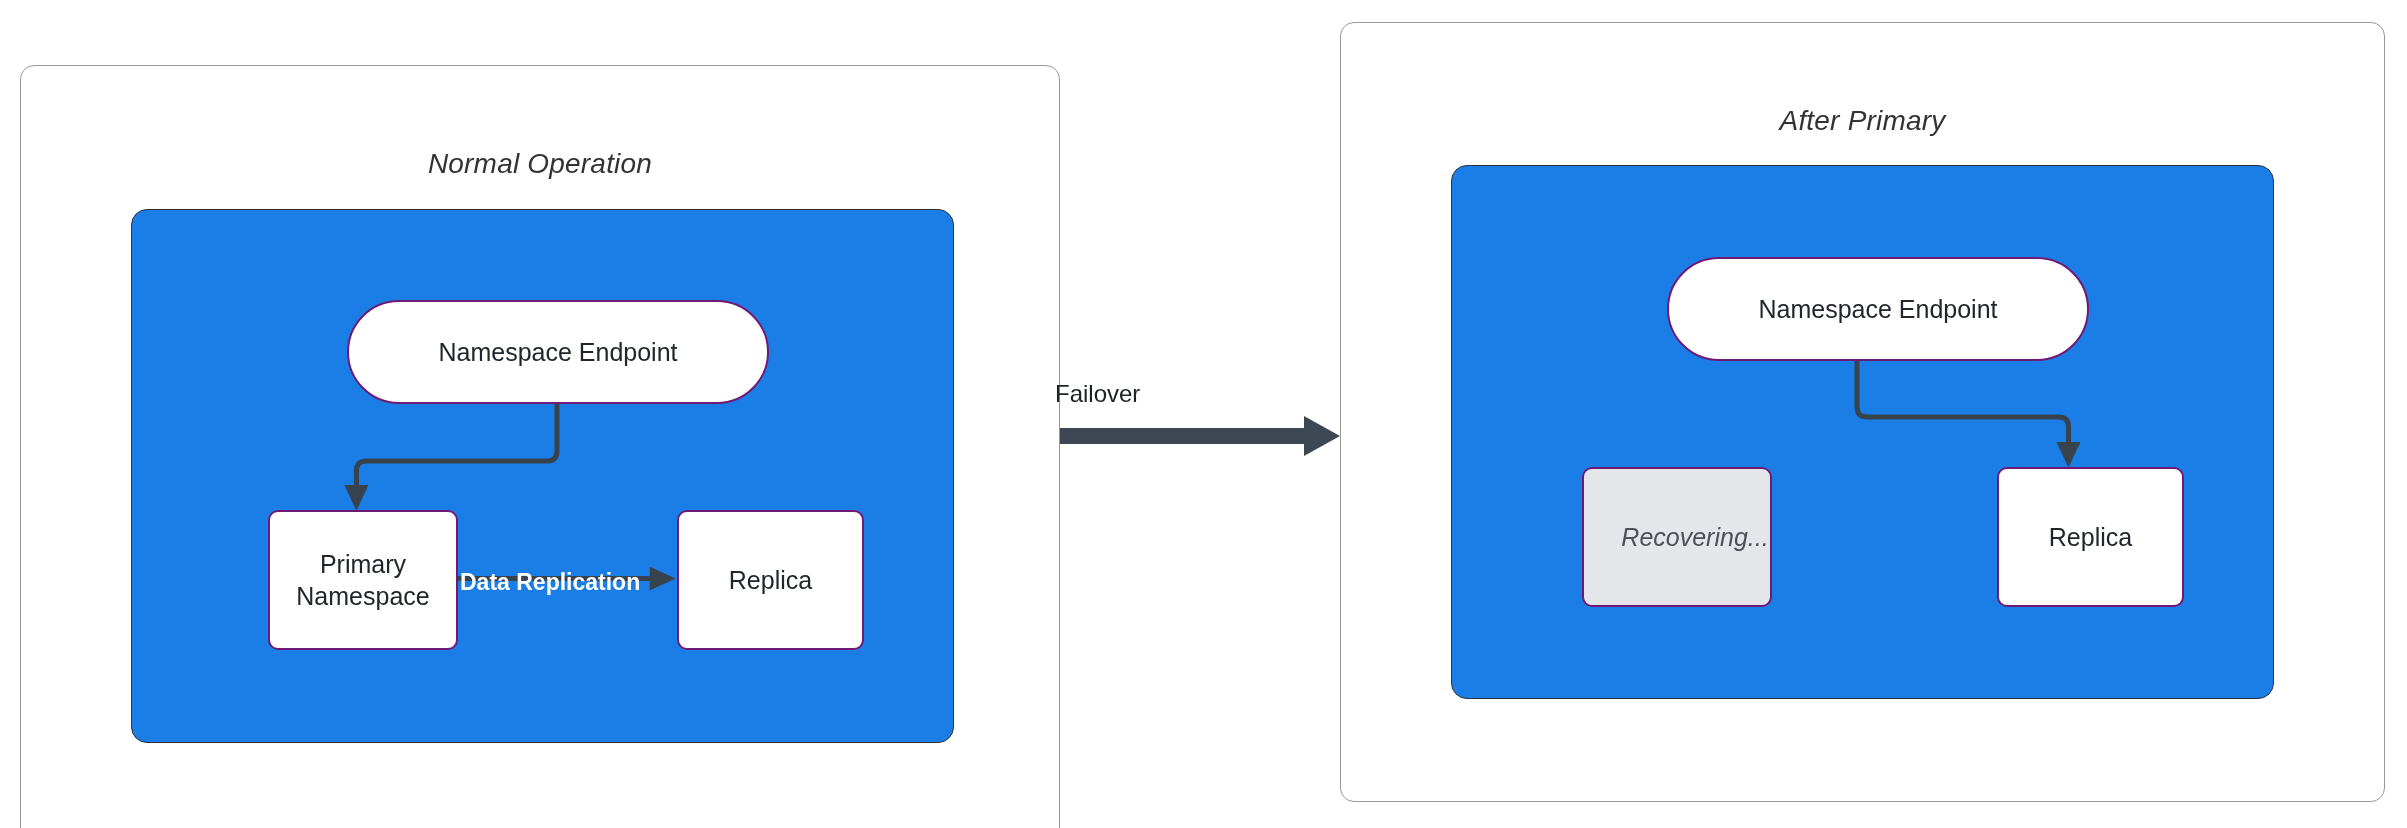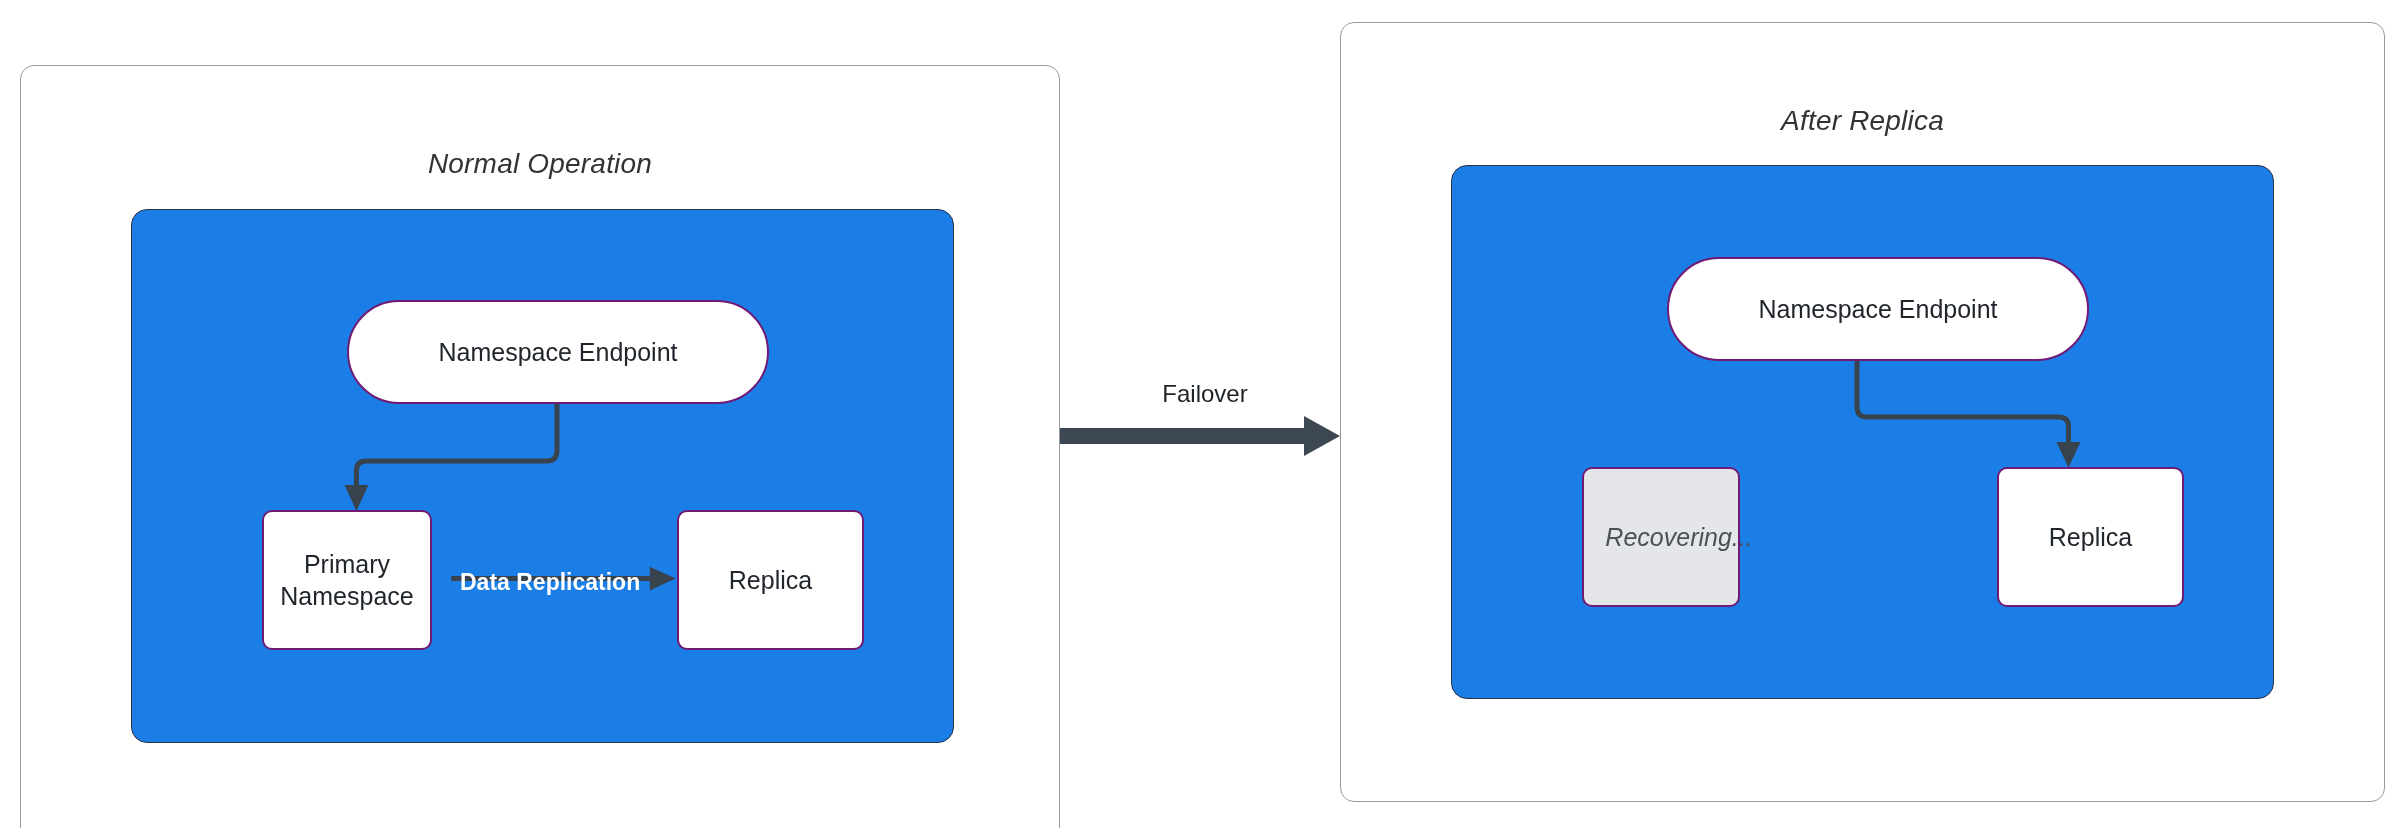--- a/index.html
+++ b/index.html
@@ -68,49 +68,48 @@
   .node.pill { border-radius: 64px; }
   .node.rect { border-radius: 10px; }
   .node.muted {
     background: #e4e6e9;
     color: #4a5159;
     font-style: italic;
   }
 
   
   #node-endpoint-left { left: 215px; top: 90px;  width: 422px; height: 104px; }
-  #node-primary       { left: 130px; top: 300px; width: 170px; height: 140px; }
+  #node-primary       { left: 136px; top: 300px; width: 190px; height: 140px; }
   #node-replica-left  { left: 545px; top: 300px; width: 187px; height: 140px; }
 
   
   #node-endpoint-right { left: 215px; top: 91px;  width: 422px; height: 104px; }
-  #node-recovering     { left: 130px; top: 301px; width: 158px; height: 140px; padding-left: 36px; }
+  #node-recovering     { left: 130px; top: 301px; width: 190px; height: 140px; padding-left: 36px; }
   #node-replica-right  { left: 545px; top: 301px; width: 187px; height: 140px; }
 
   .conn { position: absolute; left: 0; top: 0; width: 100%; height: 100%; overflow: visible; z-index: 2; }
   .conn path, .conn line { fill: none; stroke: #39434e; stroke-width: 5; }
   .conn .head { fill: #39434e; stroke: none; }
 
   .repl-label {
     position: absolute;
     font-size: 23px;
     font-weight: bold;
     color: #ffffff;
     white-space: nowrap;
     z-index: 5;
     left: 328px;
     top: 359px;
   }
 
   #failover-group { position: absolute; left: 1040px; top: 380px; width: 320px; height: 90px; z-index: 6; }
   #failover-label {
     position: absolute;
-    left: 5px; top: 0;
+    left: 15px; top: 0;
     width: 320px;
-    text-align: center;
     font-size: 24px;
     color: #1d2227;
   }
   #failover-svg { position: absolute; left: 0; top: 34px; width: 320px; height: 44px; overflow: visible; }
   #failover-svg path { fill: #3e4854; }
 </style>
 </head>
 <body>
 
 <div id="stage">
@@ -144,21 +143,21 @@
 
   <div id="failover-group">
     <div id="failover-label">Failover</div>
     <svg id="failover-svg" viewBox="0 0 320 44" preserveAspectRatio="none">
       <path d="M 20 14 L 264 14 L 264 2 L 300 22 L 264 42 L 264 30 L 20 30 Z"></path>
     </svg>
   </div>
 
   <div class="panel" id="panel-right">
 
-    <div class="panel-title">After Replica</div>
+    <div class="panel-title">After Primary</div>
 
     <div class="zone" id="zone-right" style="background: rgb(26, 126, 230);">
 
       <svg class="conn" viewBox="0 0 823 534" preserveAspectRatio="none">
         <path d="M 406 195 L 406 242 Q 406 252 416 252 L 608 252 Q 618 252 618 262 L 618 287"></path>
         <path class="head" d="M 618 303 L 606 277 L 630 277 Z"></path>
       </svg>
 
       <div class="node pill" id="node-endpoint-right">Namespace Endpoint</div>
 

